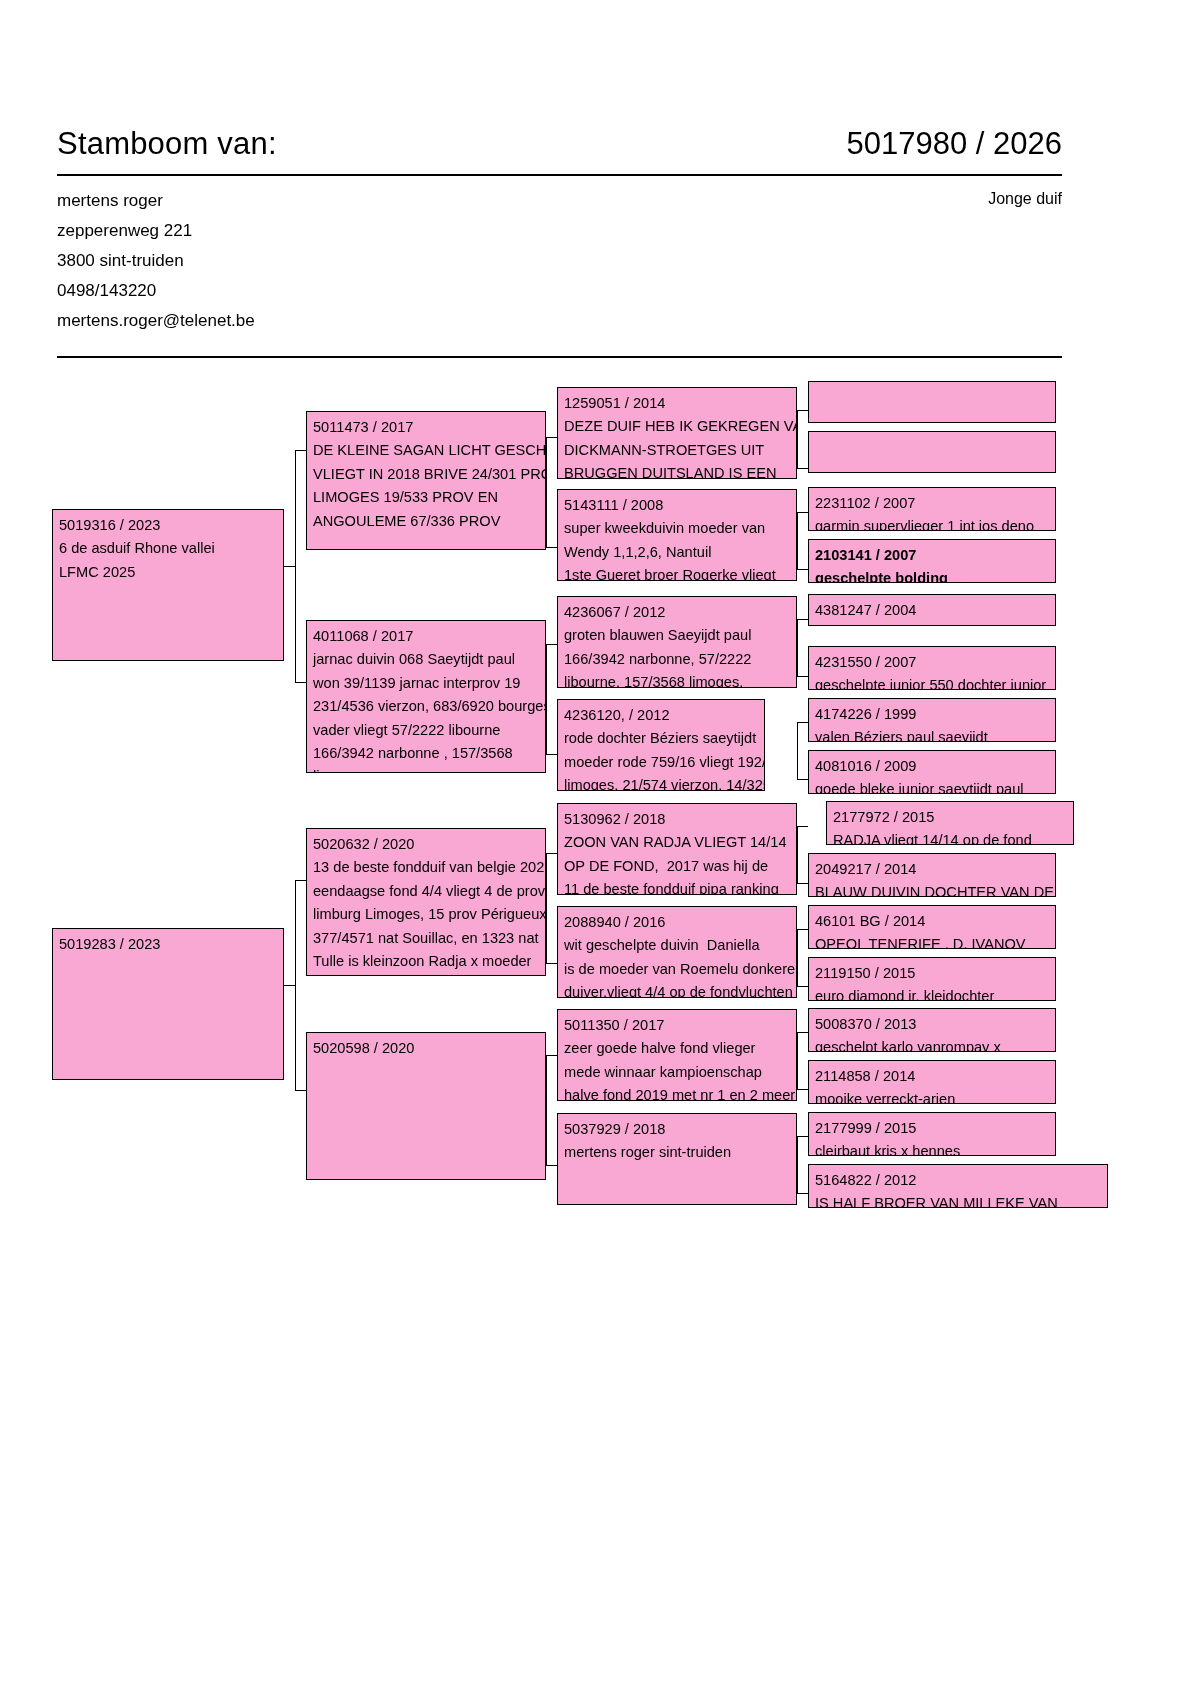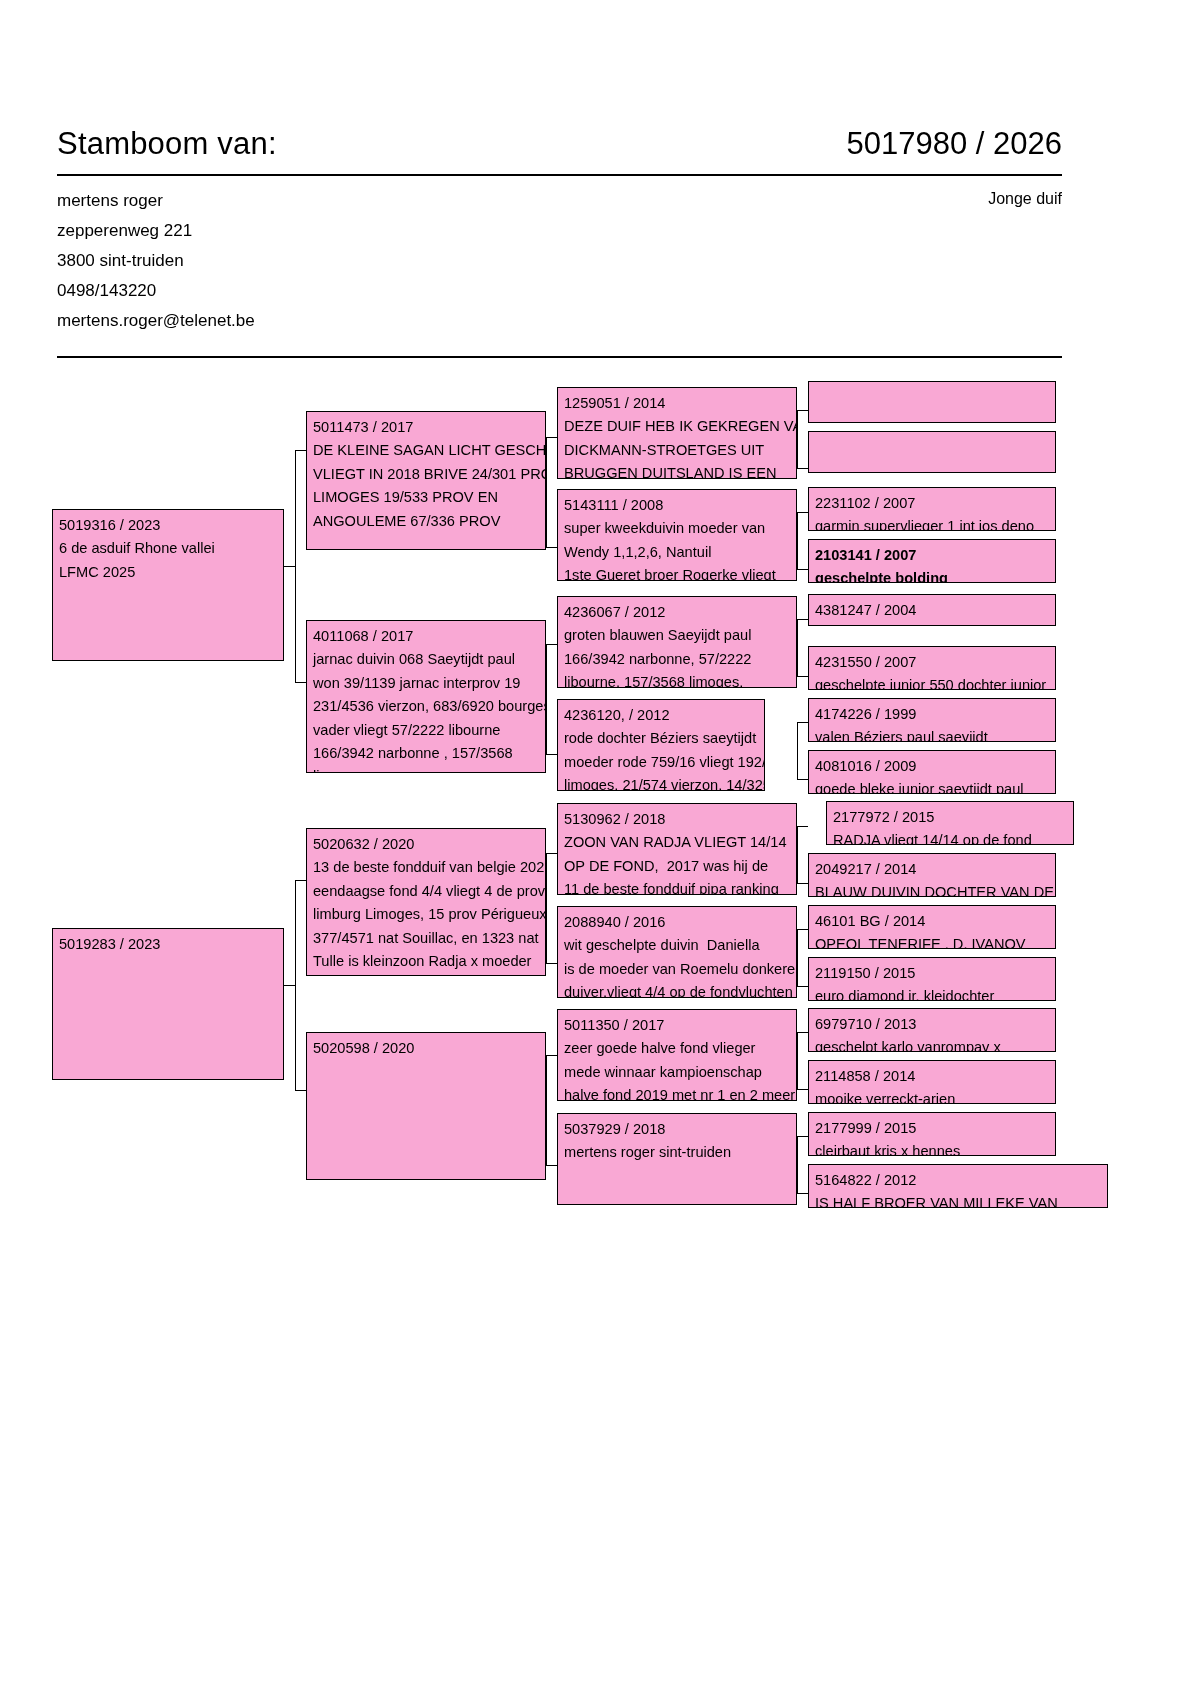--- a/index.html
+++ b/index.html
@@ -308,21 +308,21 @@
   </div>
   <div class="node gen4" style="left:808px; top:905px; width:248px; height:44px;">
     <span class="txt">46101 BG / 2014
 OPEOL TENERIFE , D. IVANOV</span>
   </div>
   <div class="node gen4" style="left:808px; top:957px; width:248px; height:44px;">
     <span class="txt">2119150 / 2015
 euro diamond jr, kleidochter</span>
   </div>
   <div class="node gen4" style="left:808px; top:1008px; width:248px; height:44px;">
-    <span class="txt">6979710 / 2013
+    <span class="txt">5008370 / 2013
 geschelpt karlo vanrompay x</span>
   </div>
   <div class="node gen4" style="left:808px; top:1060px; width:248px; height:44px;">
     <span class="txt">2114858 / 2014
 mooike verreckt-arien</span>
   </div>
   <div class="node gen4" style="left:808px; top:1112px; width:248px; height:44px;">
     <span class="txt">2177999 / 2015
 cleirbaut kris x hennes</span>
   </div>

